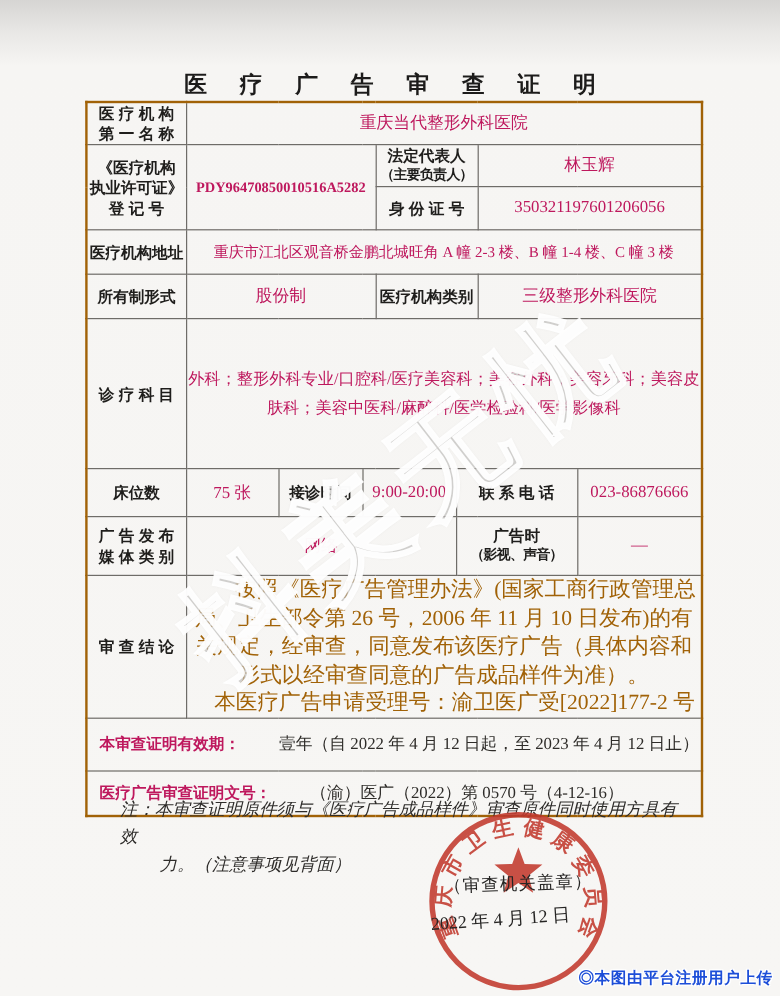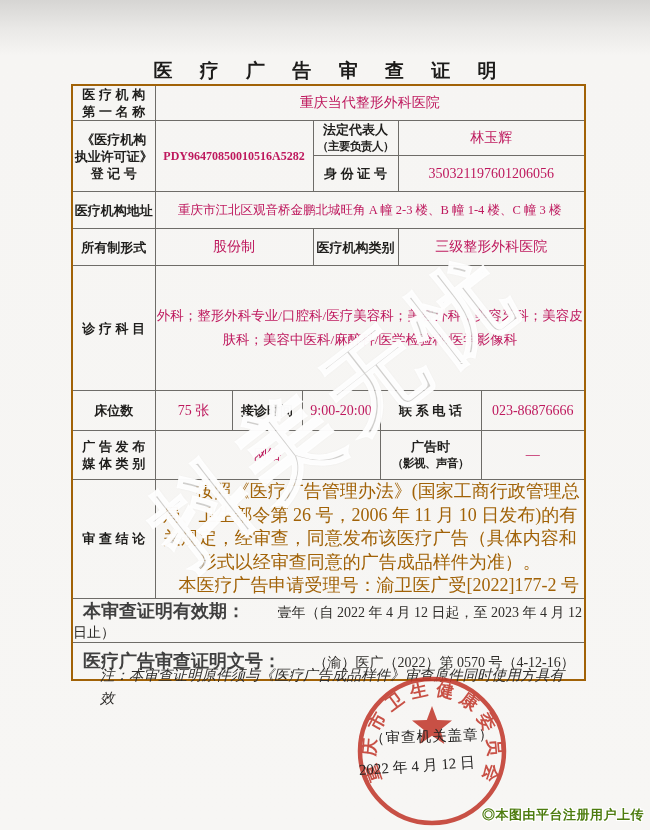--- a/index.html
+++ b/index.html
@@ -30,21 +30,21 @@
   tr.r3{height:37px;} tr.r4{height:37px;border-radius:10px;} tr.r5{height:125px;}
   tr.r6{height:40px;} tr.r7{height:49px;} tr.r8{height:95px;}
   tr.r9{height:44px;} tr.r10{height:38px;}
   .addr{font-size:12.5px;white-space:nowrap;}
   .subjects{font-size:13.5px;line-height:24px;padding:0 8px;}
   .concl{text-align:left;font-family:"Liberation Serif",serif;font-size:18px;line-height:23.5px;color:#a16207;padding:4px 10px;}
   .concl p{margin:0;}
   .concl .p1{text-indent:2em;}
   .concl .p2{text-indent:1em;}
   .wide-row{text-align:left !important;}
-  .wide-row .wlbl{font-weight:bold;font-size:18px;margin-left:10px;color:#404040;}
+  .wide-row .wlbl{font-weight:bold;font-size:13px;margin-left:10px;color:#be185d;}
   .wide-row .wval{font-family:"Liberation Serif",serif;font-size:14px;margin-left:28px;color:#2e2c29;}
   .note{
     position:absolute;left:100px;top:664px;width:470px;
     font-family:"Liberation Serif",serif;font-style:italic;
     font-size:14.5px;line-height:23px;color:#2e2c2a;
   }
   .note .l2{display:block;padding-left:33px;}
   .watermark{
     position:absolute;left:120px;top:345px;z-index:5;pointer-events:none;
     font-size:95px;font-weight:700;letter-spacing:14px;white-space:nowrap;
@@ -59,21 +59,21 @@
     font-family:"Liberation Serif",serif;font-size:14.5px;color:#262524;
     transform:rotate(-2deg);letter-spacing:1px;
   }
   .stamp-date{
     position:absolute;left:342px;top:757px;width:150px;text-align:center;z-index:7;
     font-family:"Liberation Serif",serif;font-size:15px;color:#262524;
     transform:rotate(-4deg);
   }
   .credit{
     position:absolute;right:6px;bottom:6px;z-index:8;
-    font-size:13px;font-weight:bold;color:#4d7c0f;letter-spacing:0.5px;
+    font-size:13px;font-weight:bold;color:#1d4ed8;letter-spacing:0.5px;
     text-shadow:-1px -1px 0 #fff,1px -1px 0 #fff,-1px 1px 0 #fff,1px 1px 0 #fff,0 0 3px #fff;
   }
 </style>
 </head>
 <body>
 
 <div class="title">医 疗 广 告 审 查 证 明</div>
 
 <table class="cert">
   <colgroup>
@@ -162,20 +162,21 @@
     <td class="wide-row" colspan="8">
       <span class="wlbl">医疗广告审查证明文号：</span>
       <span class="wval">（渝）医广（2022）第 0570 号（4-12-16）</span>
     </td>
   </tr>
 </tbody>
   </table>
 
 <div class="note">
   <span class="l1">注：本审查证明原件须与《医疗广告成品样件》审查原件同时使用方具有效</span>
+  <span class="l2">力。（注意事项见背面）</span>
 </div>
 
 <div class="watermark">抖美无忧</div>
 
 <svg class="stamp-svg" width="168" height="168" viewBox="0 0 168 168">
   <circle cx="84" cy="84" r="72" fill="none" stroke="#c23a2e" stroke-width="4.5"></circle>
   <polygon fill="#c23a2e" points="84,39 89.2,52.9 104,53.5 92.4,62.7 96.3,77 84,68.8 71.7,77 75.6,62.7 64,53.5 78.8,52.9"></polygon>
   <defs>
     <path id="arcPath" d="M 30.4 104.5 A 57 57 0 1 1 137.6 104.5" fill="none"></path>
   </defs>

